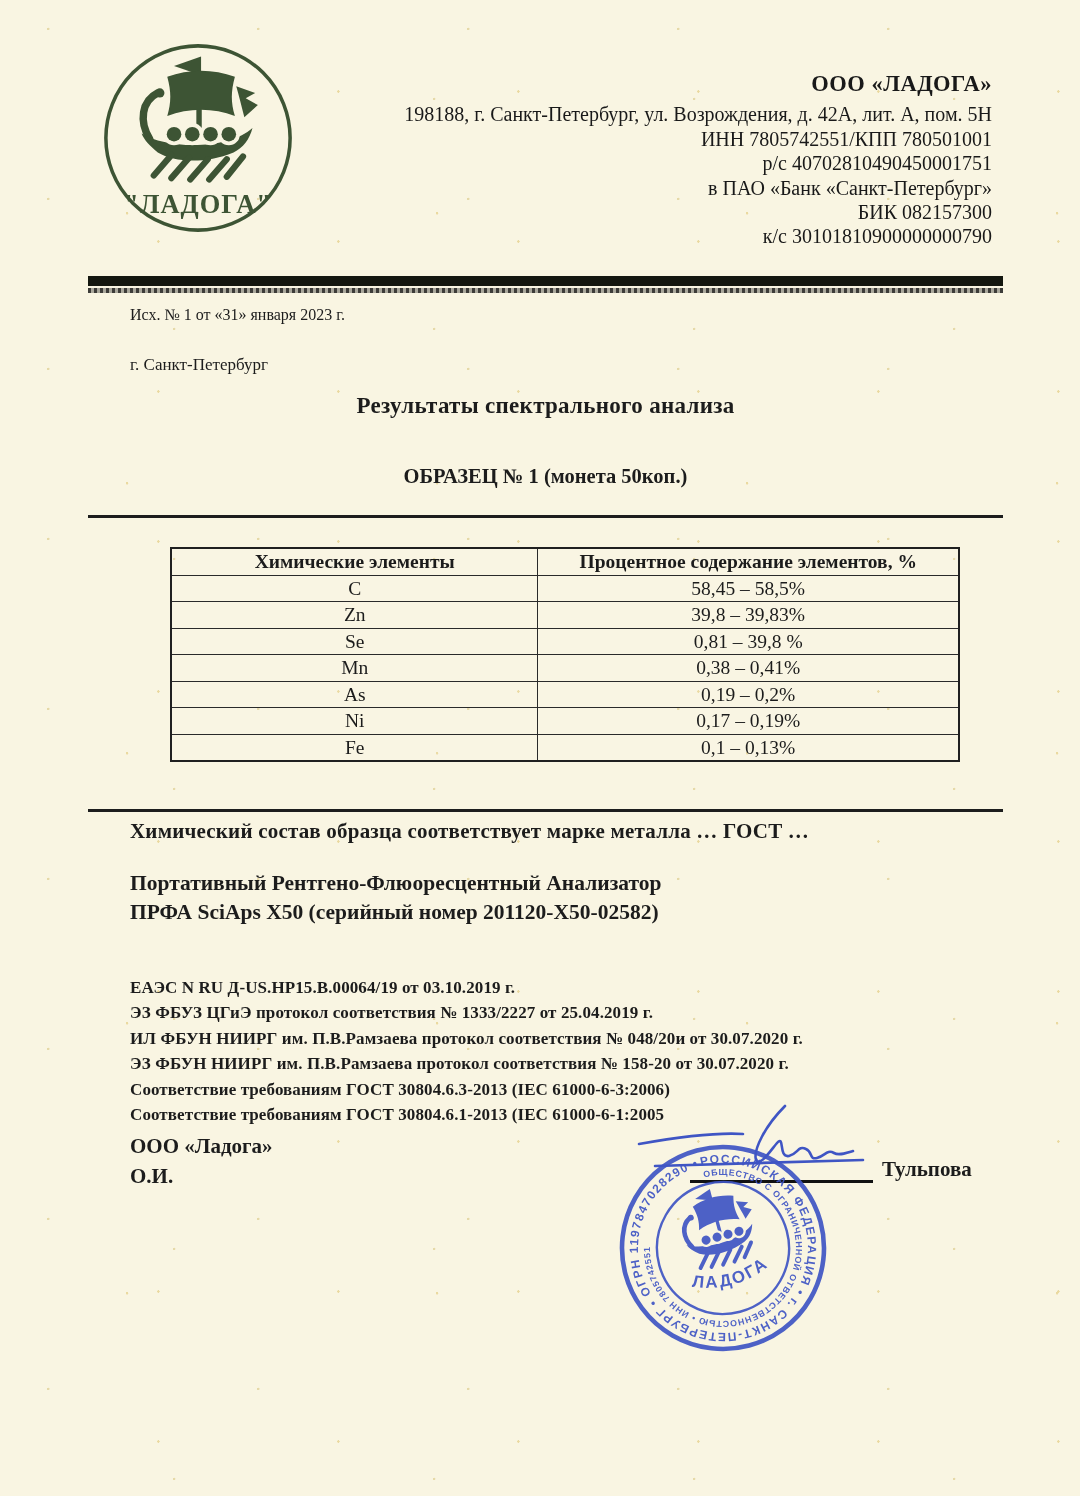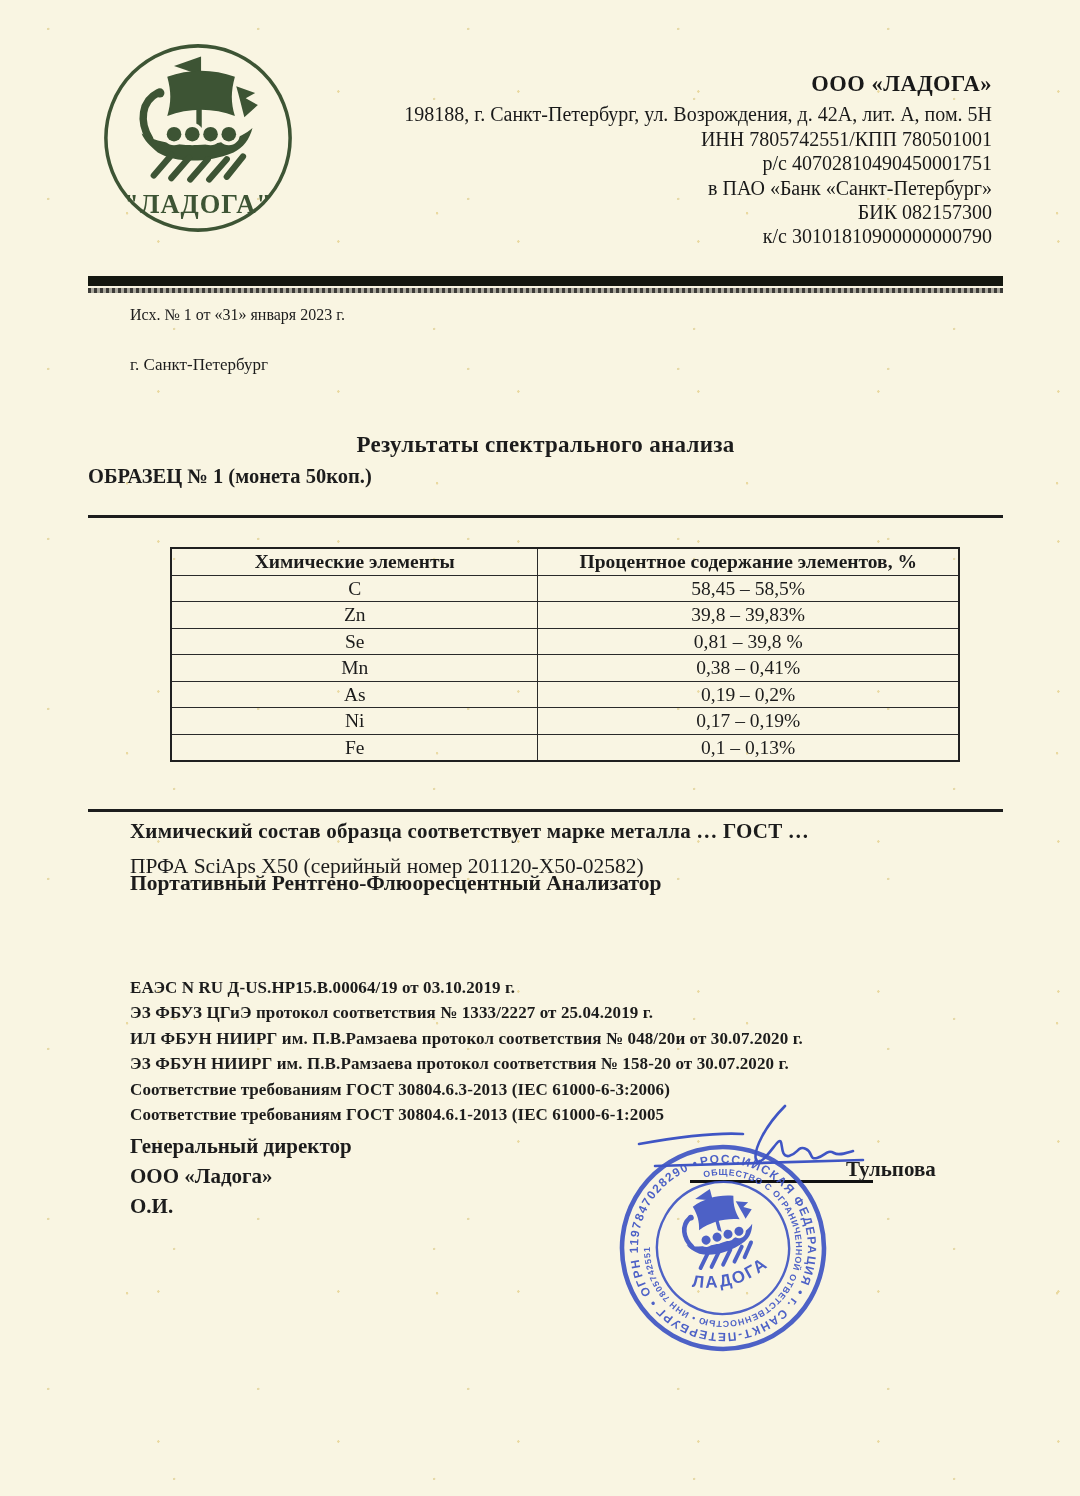--- a/index.html
+++ b/index.html
@@ -27,41 +27,41 @@
   
   .bar-thick { left:88px; top:276px; width:915px; }
   .bar-thick .b1 { height:10px; background:#14170f; }
   .bar-thick .b2 { height:5px; margin-top:2px;
       background:repeating-linear-gradient(90deg,#3c3c38 0 3px,#a9a79b 3px 6px); }
   .rule { left:88px; width:915px; height:3px; background:#1d1d1d; }
 
   .ref-line  { left:130px; top:306px; font-size:16px; }
   .city-line { left:130px; top:355px; font-size:17px; }
 
-  .doc-title    { left:88px; top:432px; width:915px; text-align:center; font-size:23px; font-weight:bold; letter-spacing:.3px; }
-  .doc-subtitle { left:88px; top:465px; width:915px; font-size:20.5px; font-weight:bold; }
+  .doc-title    { left:88px; top:393px; width:915px; text-align:center; font-size:23px; font-weight:bold; letter-spacing:.3px; }
+  .doc-subtitle { left:88px; top:465px; width:915px; text-align:center; font-size:20.5px; font-weight:bold; }
 
   
   .rtable { left:170px; top:547px; width:786px; border:2.5px solid #202020; background:rgba(255,255,255,.06); }
   .trow { display:flex; border-top:1.9px solid #2a2a2a; }
   .trow:first-child { border-top:none; }
   .tc { text-align:center; font-size:19.5px; line-height:23.5px; padding:1px 0 1px; }
   .tc-el { width:46.5%; border-right:1.9px solid #2a2a2a; }
   .tc-pc { flex:1; }
   .thead .tc { font-weight:bold; font-size:19.5px; }
 
   .conclusion { left:130px; top:819px; font-size:21px; font-weight:bold; letter-spacing:.2px; }
 
   .an-title { left:130px; top:871px; font-size:21.5px; font-weight:bold; }
-  .an-model { left:130px; top:854px; font-size:21.5px; font-weight:normal; }
+  .an-model { left:130px; top:900px; font-size:21.5px; font-weight:bold; }
   .certs { left:130px; top:931px; font-size:17px; font-weight:bold; line-height:25.4px; letter-spacing:.1px;margin-top:44px; }
 
   .signoff { left:130px; top:1131px; font-size:21px; font-weight:bold; line-height:30px; }
   .sig-line { left:690px; top:1180px; width:183px; height:2.5px; background:#111; }
-  .sig-name { left:846px; top:1157px; font-size:21px; font-weight:bold; }
+  .sig-name { left:882px; top:1157px; font-size:21px; font-weight:bold; }
   .autograph { left:625px; top:1098px; width:280px; height:100px; color:#3f55c4; }
 
   .stamp { left:603px; top:1128px; width:240px; height:240px; color:#3f55c4; opacity:.92; }
   .stamp text { fill:currentColor; font-family:"Liberation Sans","DejaVu Sans",sans-serif; }
 </style>
 </head>
 <body>
 
 <svg width="0" height="0" style="position:absolute">
   <defs>
@@ -170,21 +170,20 @@
   <div class="abs certs">
     <div>ЕАЭС N RU Д-US.НР15.В.00064/19 от 03.10.2019 г.</div>
     <div>ЭЗ ФБУЗ ЦГиЭ протокол соответствия № 1333/2227 от 25.04.2019 г.</div>
     <div>ИЛ ФБУН НИИРГ им. П.В.Рамзаева протокол соответствия № 048/20и от 30.07.2020 г.</div>
     <div>ЭЗ ФБУН НИИРГ им. П.В.Рамзаева протокол соответствия № 158-20 от 30.07.2020 г.</div>
     <div>Соответствие требованиям ГОСТ 30804.6.3-2013 (IEC 61000-6-3:2006)</div>
     <div>Соответствие требованиям ГОСТ 30804.6.1-2013 (IEC 61000-6-1:2005</div>
   </div>
 
   <div class="abs signoff">
-    <div>Генеральный директор</div>
     <div>ООО «Ладога»</div>
     <div>О.И.</div>
   </div>
 
   <div class="abs sig-line"></div>
   <div class="abs sig-name">Тульпова</div>
 
   <svg class="abs autograph" viewBox="0 0 280 100">
     <g fill="none" stroke="currentColor" stroke-width="2.6" stroke-linecap="round">
       <path d="M14,46 C48,40 88,34 118,36"></path>

